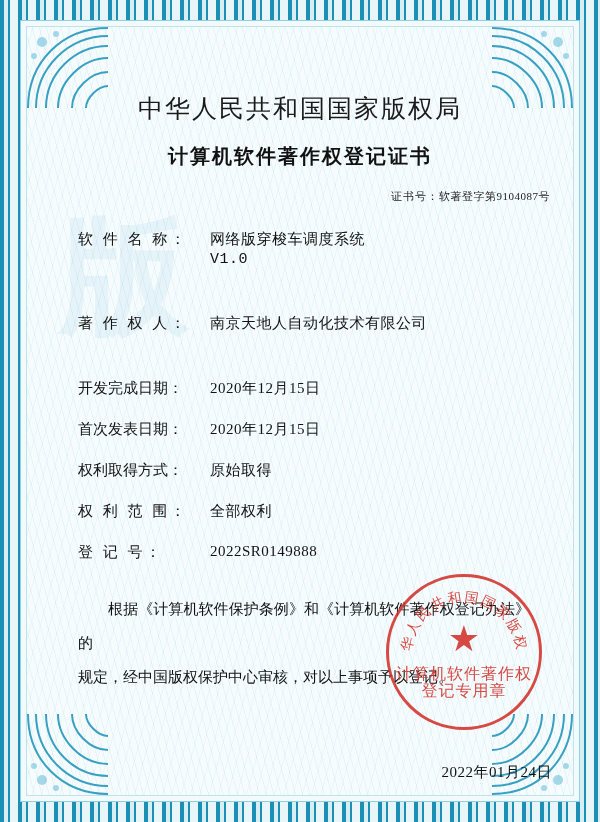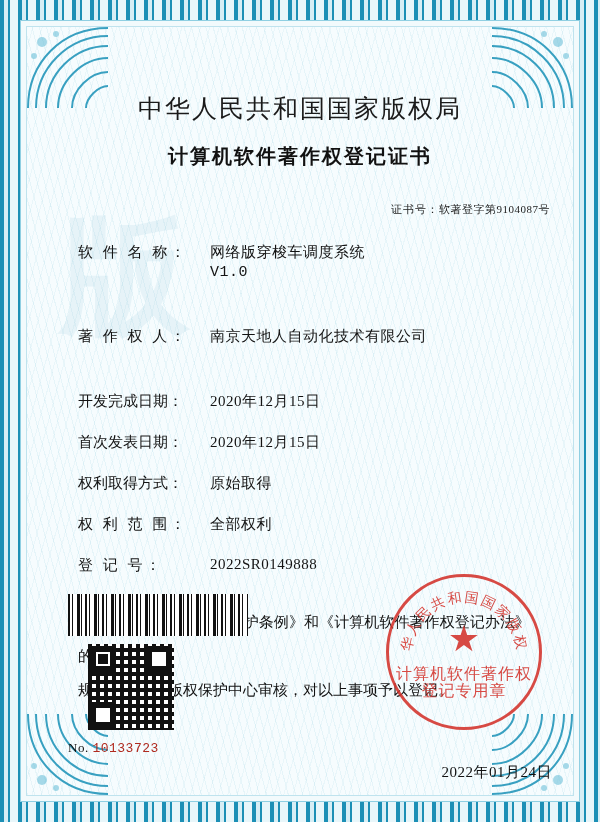--- a/index.html
+++ b/index.html
@@ -91,21 +91,21 @@
     font-size: 20px;
     font-weight: bold;
     letter-spacing: 2px;
     color: #111111;
     margin-top: 18px;
   }
   .cert-no-line {
     text-align: right;
     font-size: 11px;
     color: #222;
-    margin-top: 32px;
+    margin-top: 19px;
     padding-right: 10px;
     letter-spacing: 0.5px;
   }
   .cert-no-line .lbl { letter-spacing: 1px; }
 
   .field-block {
     margin-top: 26px;
     padding-left: 38px;
   }
   .field-row {
@@ -395,31 +395,20 @@
 
     </div>
 
     <div class="para">
       <span class="indent"></span><span>根据《计算机软件保护条例》和《计算机软件著作权登记办法》的</span><br>
       <span>规定，经中国版权保护中心审核，对以上事项予以登记。</span>
     </div>
 
   </div>
 
-  <div class="codes">
-    <div class="barcode"></div>
-    <div class="qr">
-      <div class="qr-bl"></div>
-      <div class="qr-core"></div>
-    </div>
-    <div class="serial">
-      <span>No.</span>
-      <span class="num">10133723</span>
-    </div>
-  </div>
 
   <div class="seal">
     <div class="ring-text">
       <svg width="150" height="150" viewBox="0 0 150 150">
         <defs>
           <path id="sealArc" d="M 22,78 A 53,53 0 0 1 128,78"></path>
         </defs>
         <text font-size="14" fill="#d3322b" letter-spacing="2" font-family="'Liberation Serif', serif">
           <textPath href="#sealArc" startOffset="50%" text-anchor="middle">中华人民共和国国家版权局</textPath>
         </text>

